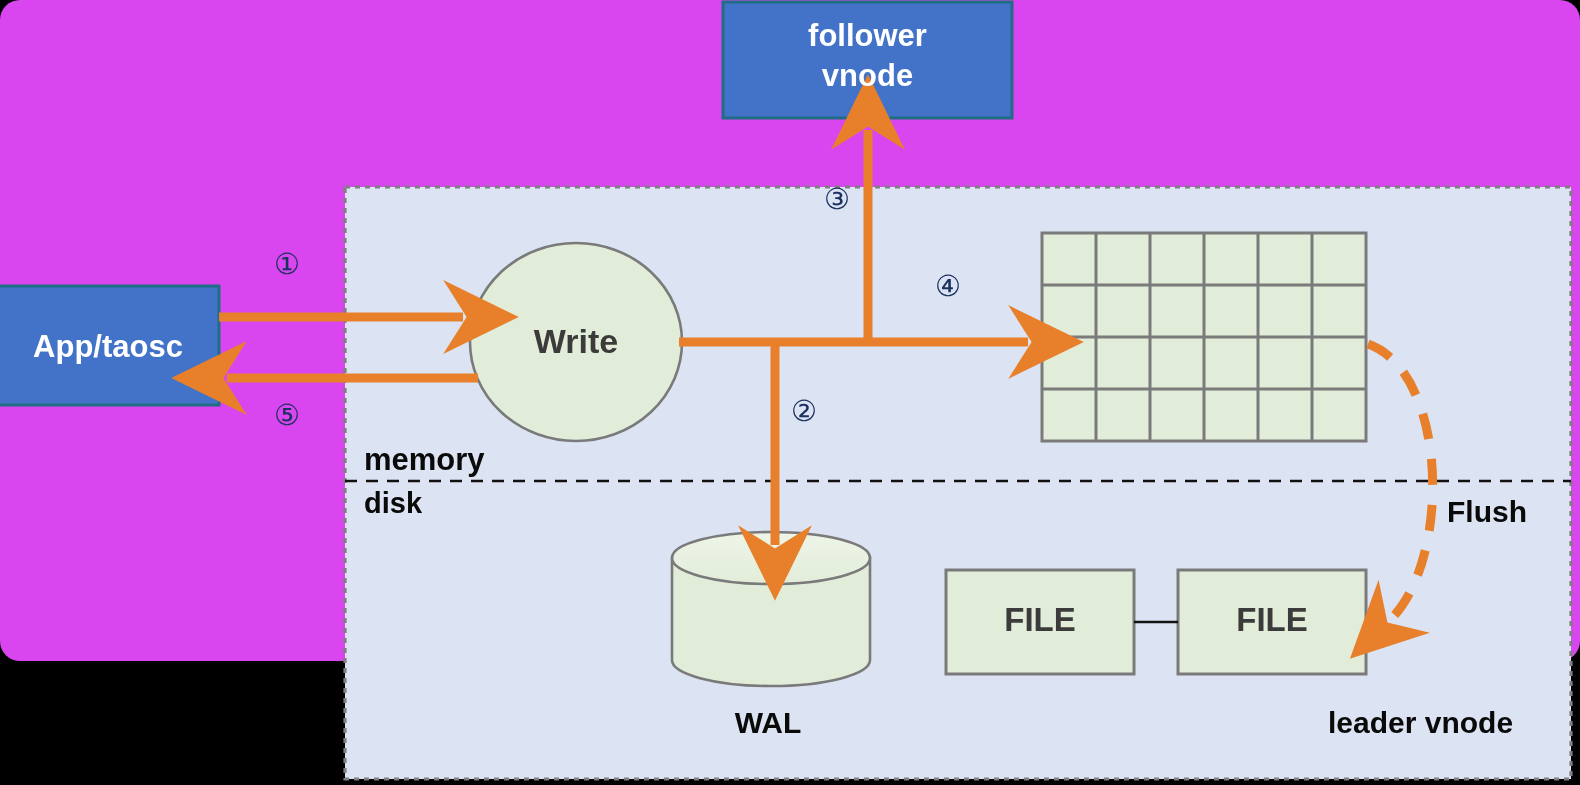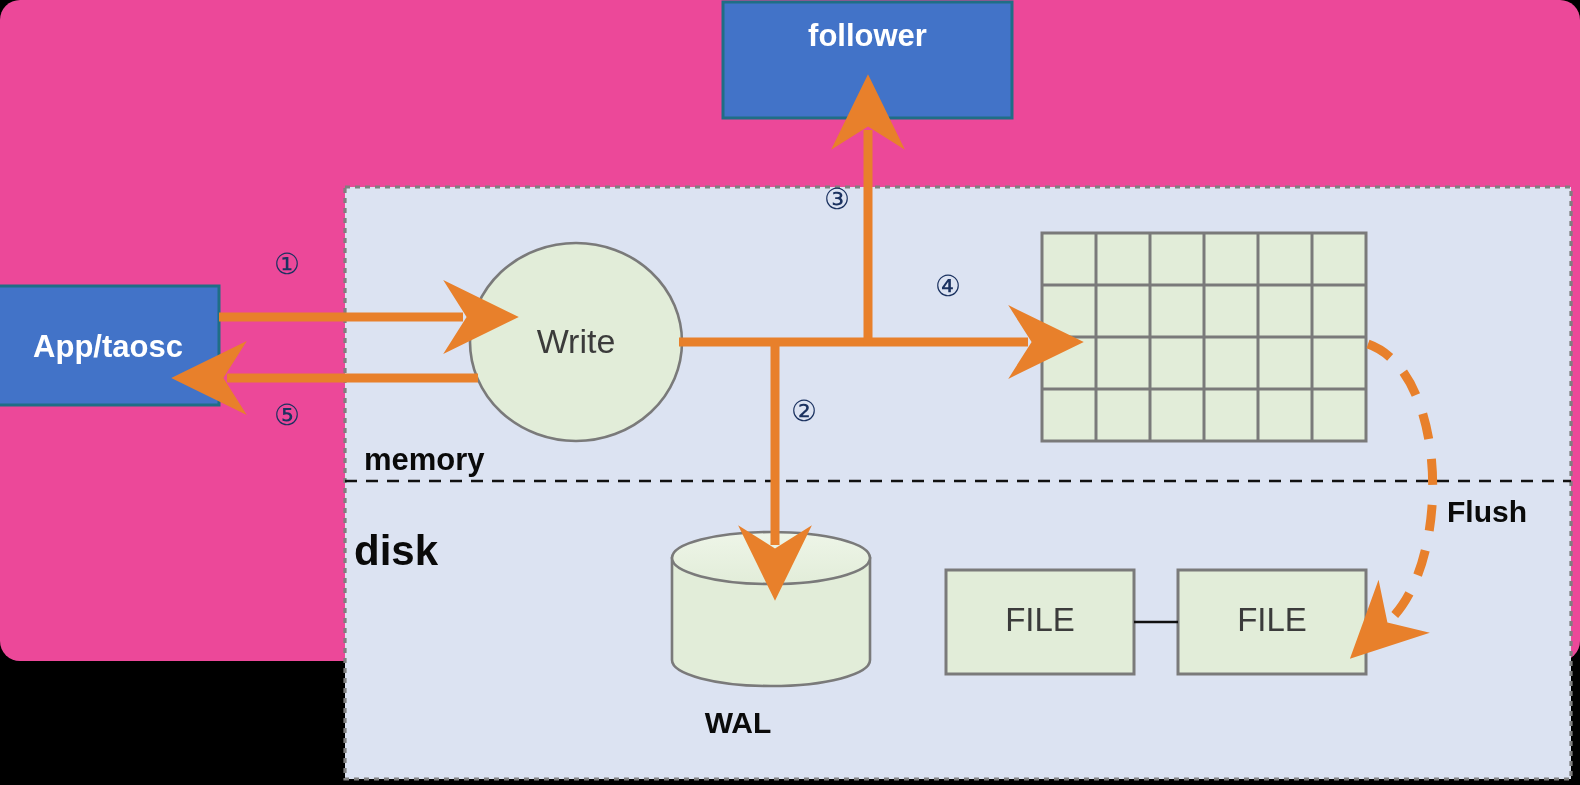--- a/index.html
+++ b/index.html
@@ -10,21 +10,21 @@
   body {
     width: 1580px;
     height: 785px;
     font-family: "Liberation Sans", sans-serif;
     overflow: hidden;
   }
   #stage {
     position: relative;
     width: 1580px;
     height: 661px;
-    background: #ec4899;
+    background: #d946ef;
     border-radius: 20px;
   }
   svg.layer {
     position: absolute;
     left: 0;
     top: 0;
     width: 1580px;
     height: 785px;
   }
   .lbl {
@@ -33,21 +33,21 @@
   }
   .node-box-text {
     color: #ffffff;
     font-weight: bold;
     font-size: 31px;
     line-height: 1.28;
     text-align: center;
   }
   .dark-text {
     color: #3b3b3b;
-    font-weight: normal;
+    font-weight: bold;
   }
   .plain-text {
     color: #0a0a0a;
     font-weight: bold;
   }
   .circ-num {
     color: #1b3260;
     font-size: 29px;
     font-weight: normal;
   }
@@ -110,38 +110,40 @@
 
     <line x1="775" y1="338" x2="775" y2="545" stroke="#e8802b" stroke-width="9" marker-end="url(#ah)"></line>
 
     <line x1="868" y1="346" x2="868" y2="130" stroke="#e8802b" stroke-width="9" marker-end="url(#ah)"></line>
 
     <path d="M1368,344 C1448,372 1452,560 1390,620" fill="none" stroke="#e8802b" stroke-width="9" stroke-dasharray="26 20" marker-end="url(#ah2)"></path>
   </svg>
 
   <div class="lbl node-box-text" style="left:723px; top:16px; width:289px;">
     <div>follower</div>
+    <div>vnode</div>
   </div>
 
   <div class="lbl node-box-text" style="left:-3px; top:327px; width:222px;">App/taosc</div>
 
   <div class="lbl dark-text" style="left:476px; top:322px; width:200px; text-align:center; font-size:34px;">Write</div>
 
-  <div class="lbl plain-text" style="left:638px; top:706px; width:200px; text-align:center; font-size:30px;">WAL</div>
+  <div class="lbl plain-text" style="left:668px; top:706px; width:200px; text-align:center; font-size:30px;">WAL</div>
 
   <div class="lbl dark-text" style="left:946px; top:601px; width:188px; text-align:center; font-size:33px;">FILE</div>
 
   <div class="lbl dark-text" style="left:1178px; top:601px; width:188px; text-align:center; font-size:33px;">FILE</div>
 
   <div class="lbl plain-text" style="left:364px; top:442px; font-size:31px;">memory</div>
 
-  <div class="lbl plain-text" style="left:354px; top:487px; font-size:42px;margin-top:40px;">disk</div>
+  <div class="lbl plain-text" style="left:364px; top:487px; font-size:29px;">disk</div>
 
   <div class="lbl plain-text" style="left:1447px; top:495px; font-size:30px;">Flush</div>
 
+  <div class="lbl plain-text" style="left:1328px; top:706px; font-size:30px;">leader vnode</div>
 
   <div class="lbl circ-num" style="left:274px; top:247px;">①</div>
 
   <div class="lbl circ-num" style="left:791px; top:394px;">②</div>
 
   <div class="lbl circ-num" style="left:824px; top:182px;">③</div>
 
   <div class="lbl circ-num" style="left:935px; top:269px;">④</div>
 
   <div class="lbl circ-num" style="left:274px; top:398px;">⑤</div>

